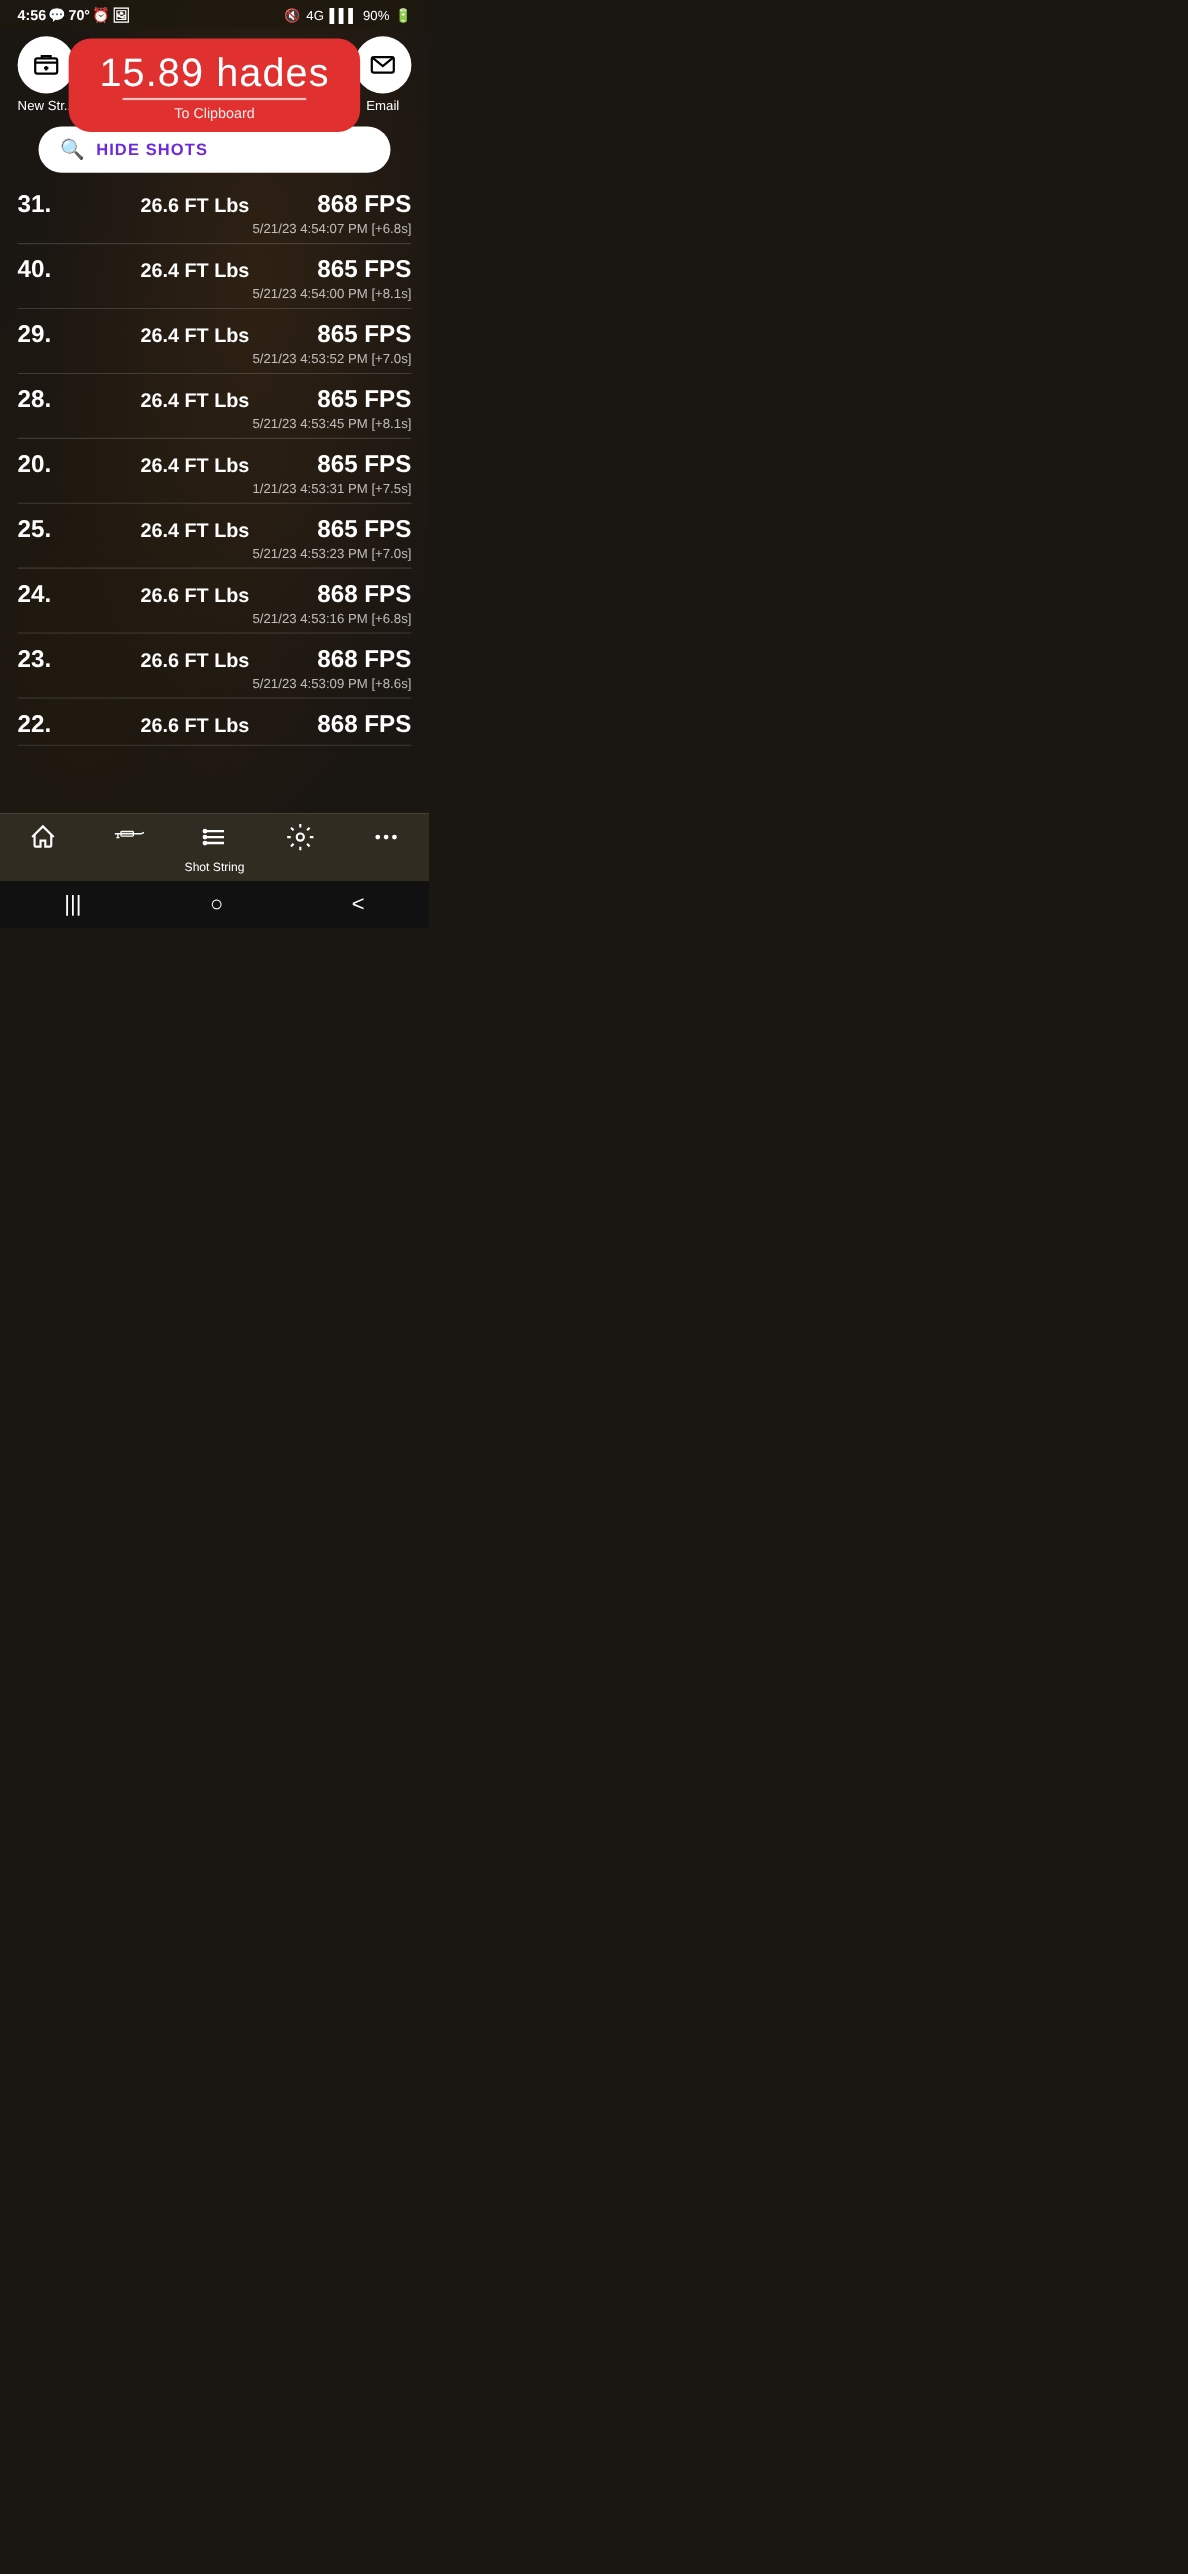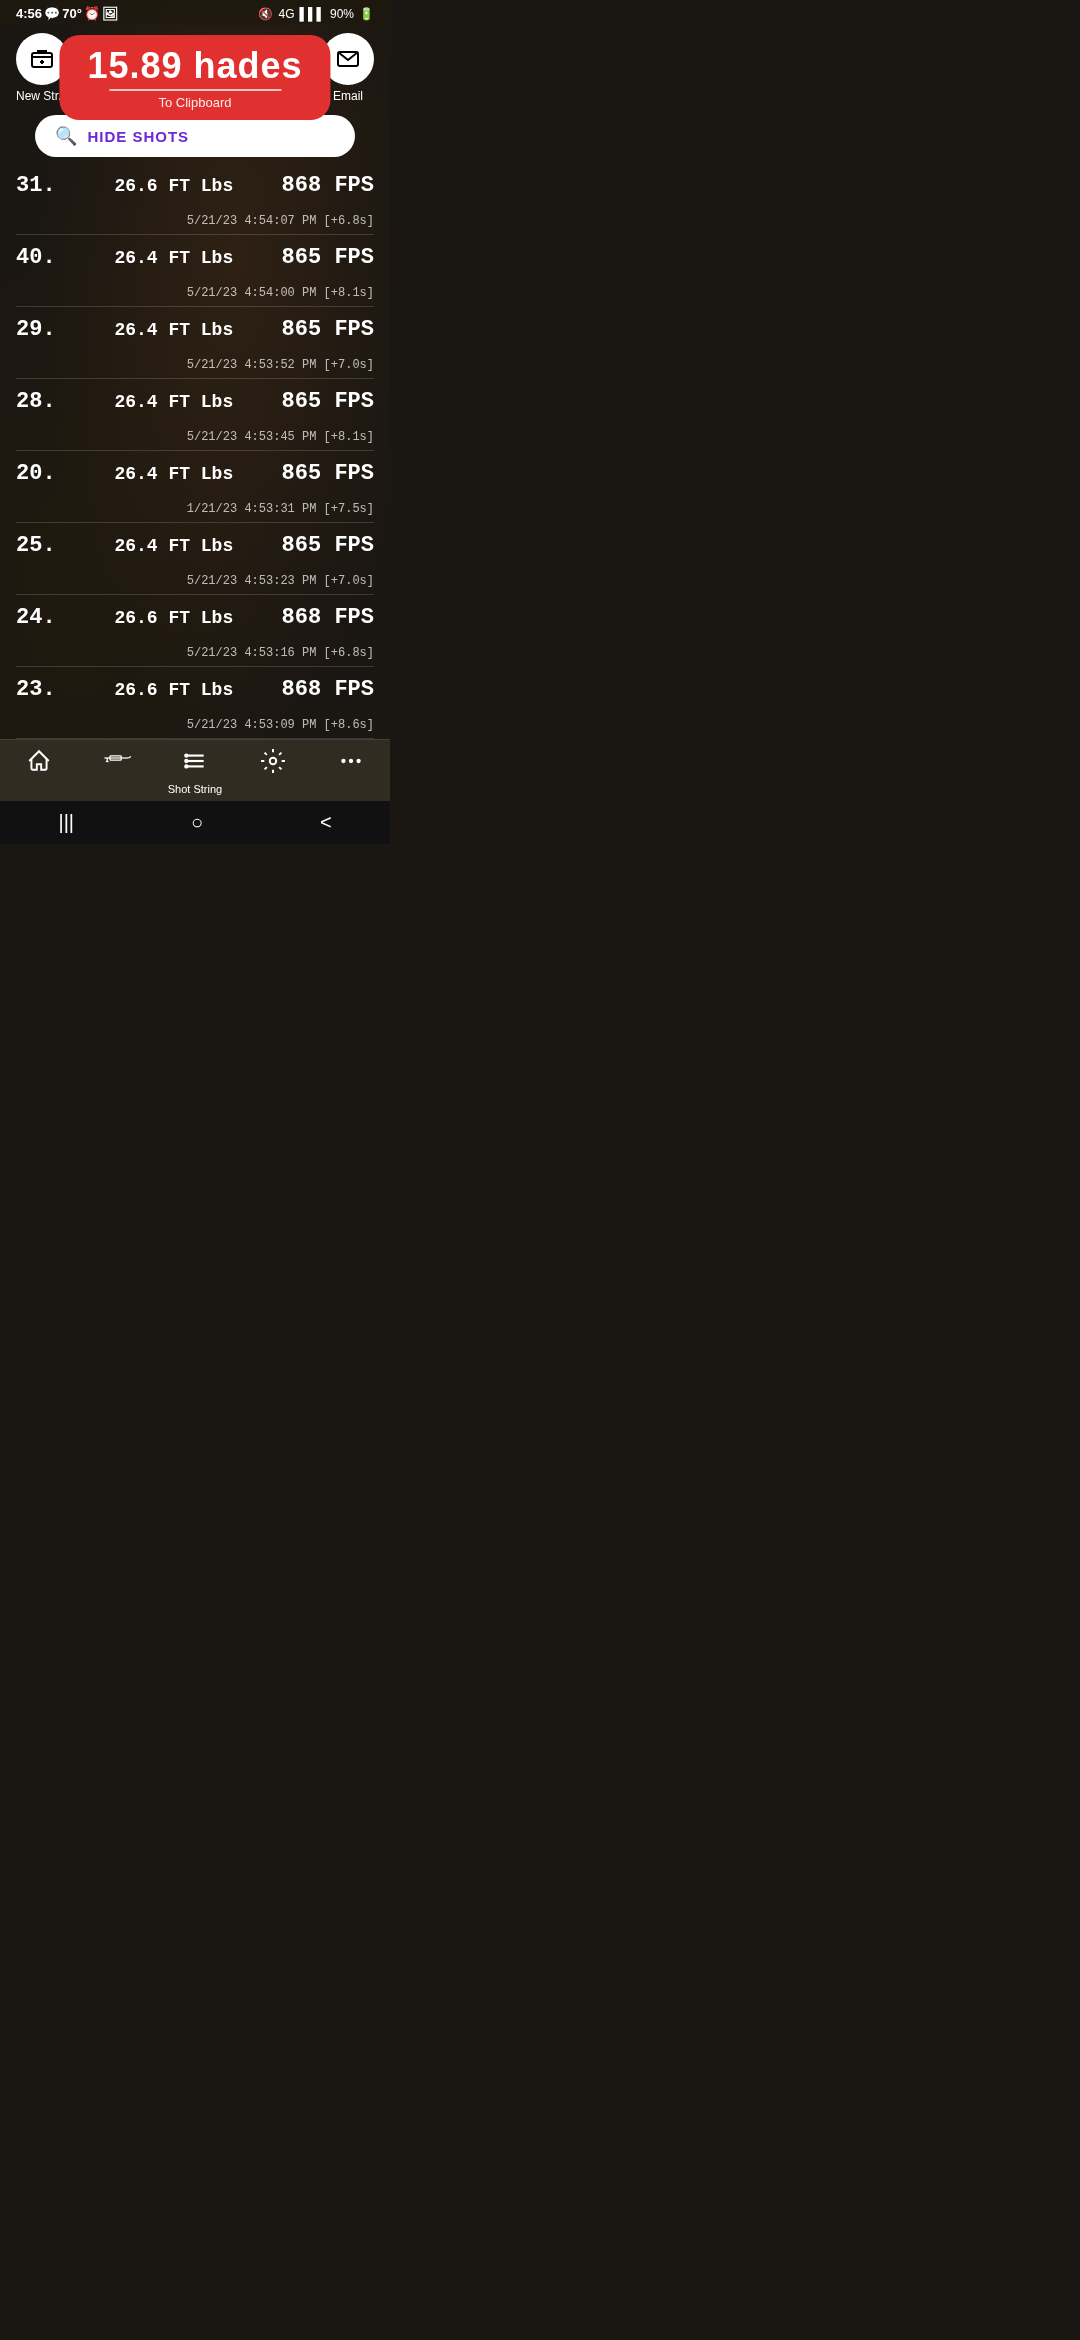--- a/index.html
+++ b/index.html
@@ -107,21 +107,21 @@
       padding: 10px 28px;
       display: flex;
       flex-direction: column;
       align-items: center;
       z-index: 10;
       min-width: 220px;
     }
 
     .popup-value {
       font-size: 36px;
-      font-weight: 700;
+      font-weight: 400;
       color: #fff;
       letter-spacing: 1px;
       white-space: nowrap;
     }
 
     .popup-underline {
       width: 80%;
       height: 2px;
       background: rgba(255,255,255,0.7);
       margin: 2px 0 4px;
@@ -161,21 +161,20 @@
       font-weight: 700;
       color: #6d28d9;
       letter-spacing: 1px;
     }
 
     
     .shot-list {
       flex: 1;
       overflow-y: auto;
       padding: 0 16px;
-      font-family: Liberation Mono, monospace;
     }
 
     .shot-item {
       border-bottom: 1px solid rgba(255,255,255,0.15);
       padding: 10px 0 6px;
     }
 
     .shot-main {
       display: flex;
       align-items: baseline;
@@ -201,21 +200,21 @@
       font-size: 22px;
       font-weight: 600;
       color: #fff;
       text-align: right;
     }
 
     .shot-timestamp {
       font-size: 12px;
       color: rgba(255,255,255,0.7);
       text-align: right;
-      margin-top: 16px;
+      margin-top: 2px;
     }
 
     
     .bottom-nav {
       background: rgba(50,45,35,0.95);
       border-top: 1px solid rgba(255,255,255,0.1);
       display: flex;
       justify-content: space-around;
       padding: 8px 0 6px;
     }

